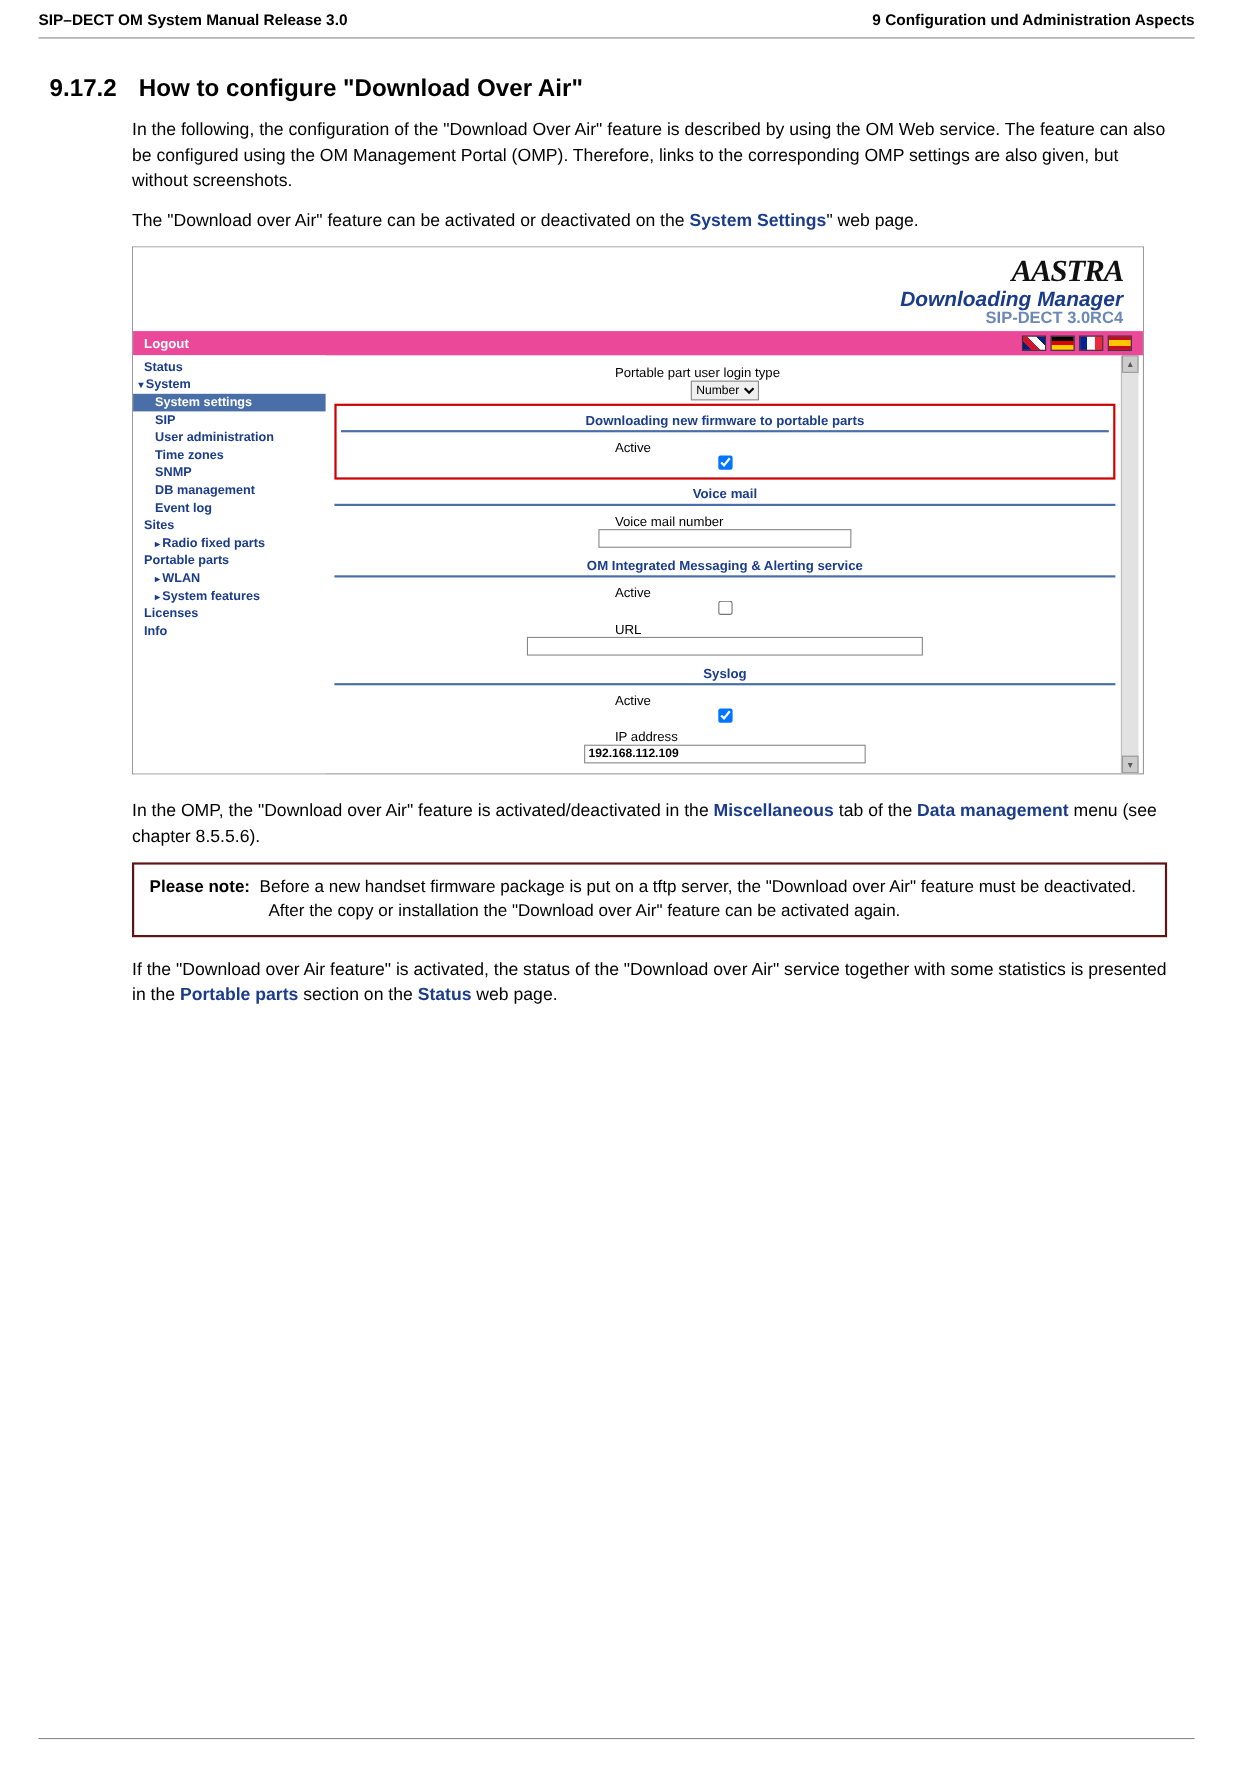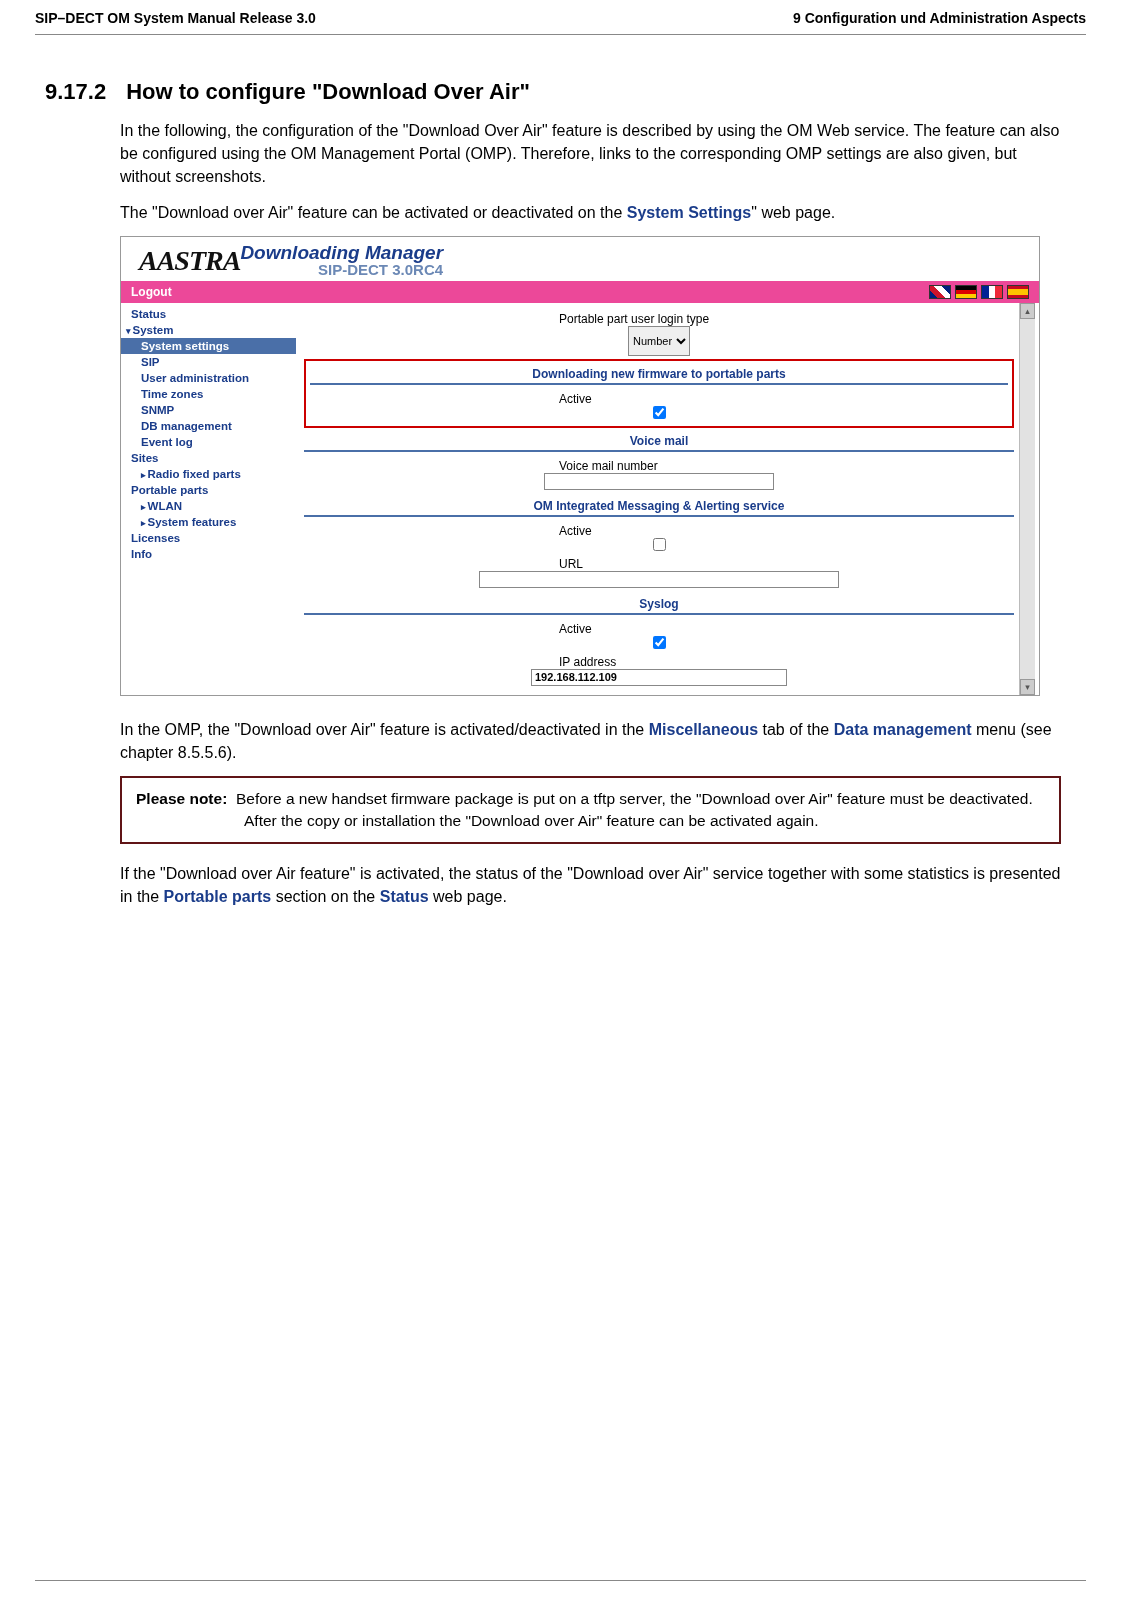--- a/index.html
+++ b/index.html
@@ -17,21 +17,21 @@
       min-height: 1609px;
       position: relative;
     }
     .header-row {
       display: flex;
       justify-content: space-between;
       font-weight: bold;
       font-size: 14px;
       padding-bottom: 8px;
       border-bottom: 1px solid #888;
-      margin-bottom: 44px;
+      margin-bottom: 32px;
     }
     h2.sect-head {
       font-size: 22px;
       font-weight: bold;
       margin-bottom: 14px;
       margin-left: 10px;
     }
     .sect-num { display:inline-block; width:75px; }
     .body-col {
       margin-left: 85px;
@@ -41,24 +41,25 @@
     .link { color: #1a3c8a; font-weight: bold; }
     .screenshot-box {
       border: 1px solid #999;
       background: #fff;
       margin: 8px 0 22px 85px;
       width: 920px;
       padding:0;
     }
     .ss-top {
       display:flex;
-      justify-content: flex-start;
+      justify-content: center;
       align-items:flex-end;
       padding: 6px 18px 4px 18px;
       background:#fff;
+      flex-direction:column;
     }
     .brand {
       font-family: Georgia, 'Times New Roman', serif;
       font-style: italic;
       font-weight: 900;
       font-size: 28px;
       letter-spacing: -1px;
       color:#111;
     }
     .omm { text-align:right; line-height:1.0;}
@@ -96,21 +97,21 @@
     .ss-main {
       flex:1;
       font-size:12px;
       padding: 6px 25px 6px 8px;
       position:relative;
       border-left:none;
     }
     .ss-row { display:flex; align-items:center; padding:3px 0;flex-direction:column; }
     .ss-row .lab { width:200px; color:#000; }
     .ss-row input[type=text] { border:1px solid #888; height:17px; font-size:11px; padding:0 3px; }
-    .ss-row select { border:1px solid #888; font-size:11px; height:30px; }
+    .ss-row select { border:1px solid #888; font-size:11px; height:18px; }
     .sec-hdr {
       border-bottom:2px solid #4a6fa8;
       margin:6px 0 4px 0;
       text-align:center;
       color:#1a3c8a;
       font-weight:bold;
       font-size:12px;
       padding-bottom:2px;
     }
     .red-frame {

